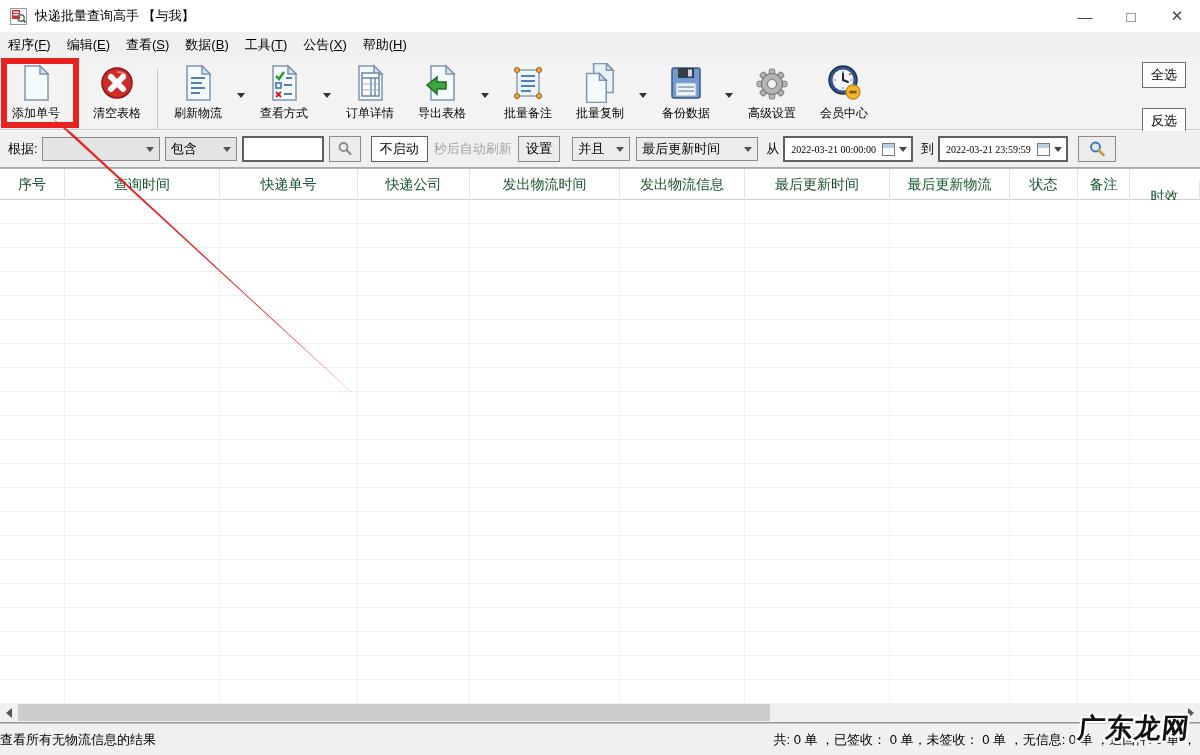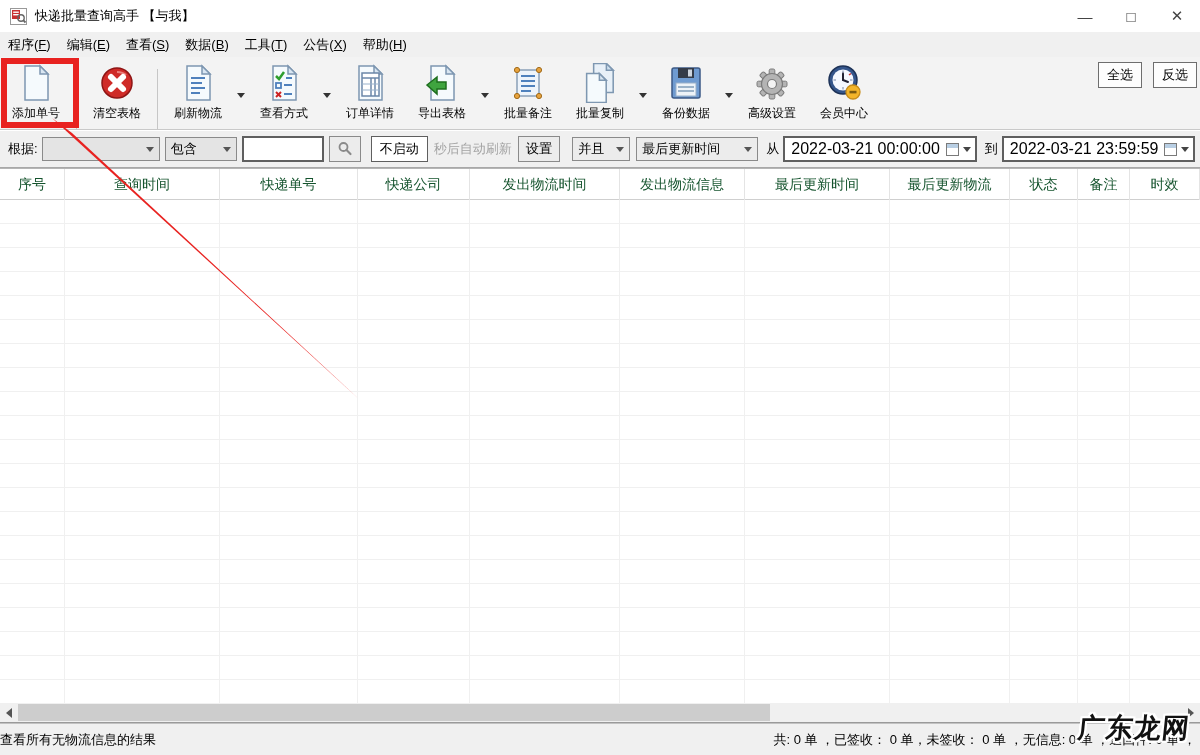--- a/index.html
+++ b/index.html
@@ -20,33 +20,33 @@
   .menuitem u { text-decoration:underline; }
 
   
   .toolbar { position:absolute; left:0; top:57px; width:1200px; height:73px; background:#f3f3f3; border-bottom:1px solid #c9c9c9; display:flex; align-items:flex-end; }
   .tbtn { width:72px; height:68px; display:flex; flex-direction:column; align-items:center; justify-content:flex-start; padding-top:2px; flex:0 0 auto; }
   .ticon { width:40px; height:40px; display:block; }
   .tlabel { font-size:12px; color:#000; margin-top:2px; white-space:nowrap; }
   .tarrow { width:14px; height:68px; display:flex; align-items:center; justify-content:center; flex:0 0 auto; }
   .tarrow i { width:0; height:0; border-left:4px solid transparent; border-right:4px solid transparent; border-top:5px solid #333; }
   .tsep { width:1px; height:60px; background:#c6c6c6; margin:0 4px; flex:0 0 auto; }
-  .sidebtns { position:absolute; right:3px; top:62px; display:flex; flex-direction:row; gap:11px; }
+  .sidebtns { position:absolute; right:14px; top:62px; display:flex; flex-direction:column; gap:20px; }
   .sidebtn { width:44px; height:26px; border:1px solid #6e6e6e; background:#fdfdfd; font-size:13px; display:flex; align-items:center; justify-content:center; }
 
   
   .filterbar { position:absolute; left:0; top:131px; width:1200px; height:37px; background:#f0f0f0; border-bottom:1px solid #a8a8a8; display:flex; align-items:center; font-size:13px; }
   .flabel { color:#000; margin:0 4px 0 8px; white-space:nowrap; }
   .fselect { height:24px; border:1px solid #8a8a8a; background:#e4e4e4; display:flex; align-items:center; justify-content:space-between; padding:0 5px; color:#000; flex:0 0 auto; }
   .fselect .caret { width:0; height:0; border-left:4px solid transparent; border-right:4px solid transparent; border-top:5px solid #555; margin-left:6px; }
   .ftext { height:26px; border:2px solid #5f5f5f; background:#fff; flex:0 0 auto; }
   .fbtn { height:26px; border:1px solid #8a8a8a; background:#ececec; display:flex; align-items:center; justify-content:center; flex:0 0 auto; }
   .fgray { color:#a3a3a3; margin:0 6px; white-space:nowrap; }
   .fbox { height:26px; border:1px solid #5f5f5f; background:#fff; display:flex; align-items:center; justify-content:center; padding:0 8px; white-space:nowrap; }
-  .fdate { height:26px; border:2px solid #5f5f5f; background:#fff; display:flex; align-items:center; padding:0 4px 0 6px; white-space:nowrap; font-size:16px; }
+  .fdate { height:26px; border:2px solid #5f5f5f; background:#fff; display:flex; align-items:center; padding:0 4px 0 6px; white-space:nowrap; font-size:10px;font-family:Liberation Serif, serif; }
   .fdate .cal { width:13px; height:13px; margin-left:6px; border:1px solid #7a7a7a; background:
       linear-gradient(#b9cfe4 0 4px, #fff 4px); position:relative; }
   .fdate .caret { width:0; height:0; border-left:4px solid transparent; border-right:4px solid transparent; border-top:5px solid #444; margin-left:4px; }
 
   
   .thead { position:absolute; left:0; top:168px; width:1200px; height:32px; background:#fff; border-top:1px solid #b5b5b5; border-bottom:1px solid #cfcfcf; }
   .thcell { position:absolute; top:0; height:32px; display:flex; align-items:center; justify-content:center; font-size:14px; color:#14532d; border-right:1px solid #e4e4e4; overflow:hidden; }
   .tbody { position:absolute; left:0; top:200px; width:1200px; height:503px;
       background:repeating-linear-gradient(to bottom, #ffffff 0 23px, #f0f0f0 23px 24px); }
   .vline { position:absolute; top:0; width:1px; height:503px; background:#f0f0f0; }
@@ -332,21 +332,21 @@
       <div class="thcell" style="left: 0px; width: 65px;">序号</div>
       <div class="thcell" style="left: 65px; width: 155px;">查询时间</div>
       <div class="thcell" style="left: 220px; width: 138px;">快递单号</div>
       <div class="thcell" style="left: 358px; width: 112px;">快递公司</div>
       <div class="thcell" style="left: 470px; width: 150px;">发出物流时间</div>
       <div class="thcell" style="left: 620px; width: 125px;">发出物流信息</div>
       <div class="thcell" style="left: 745px; width: 145px;">最后更新时间</div>
       <div class="thcell" style="left: 890px; width: 120px;">最后更新物流</div>
       <div class="thcell" style="left: 1010px; width: 68px;">状态</div>
       <div class="thcell" style="left: 1078px; width: 52px;">备注</div>
-      <div class="thcell" style="left: 1130px; width: 70px;">时效</div>
+      <div class="thcell" style="left: 1130px; width: 70px; margin-top: 12px;">时效</div>
     </div>
   <div class="tbody" id="tbody">
       <div class="vline" style="left: 64px;"></div>
       <div class="vline" style="left: 219px;"></div>
       <div class="vline" style="left: 357px;"></div>
       <div class="vline" style="left: 469px;"></div>
       <div class="vline" style="left: 619px;"></div>
       <div class="vline" style="left: 744px;"></div>
       <div class="vline" style="left: 889px;"></div>
       <div class="vline" style="left: 1009px;"></div>

